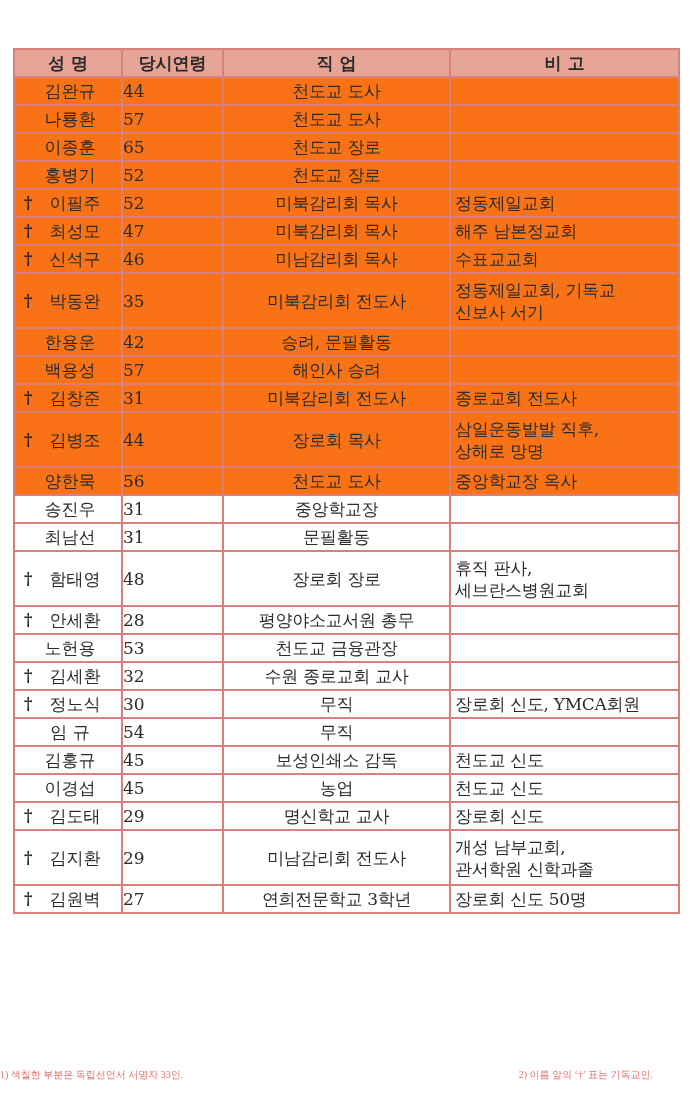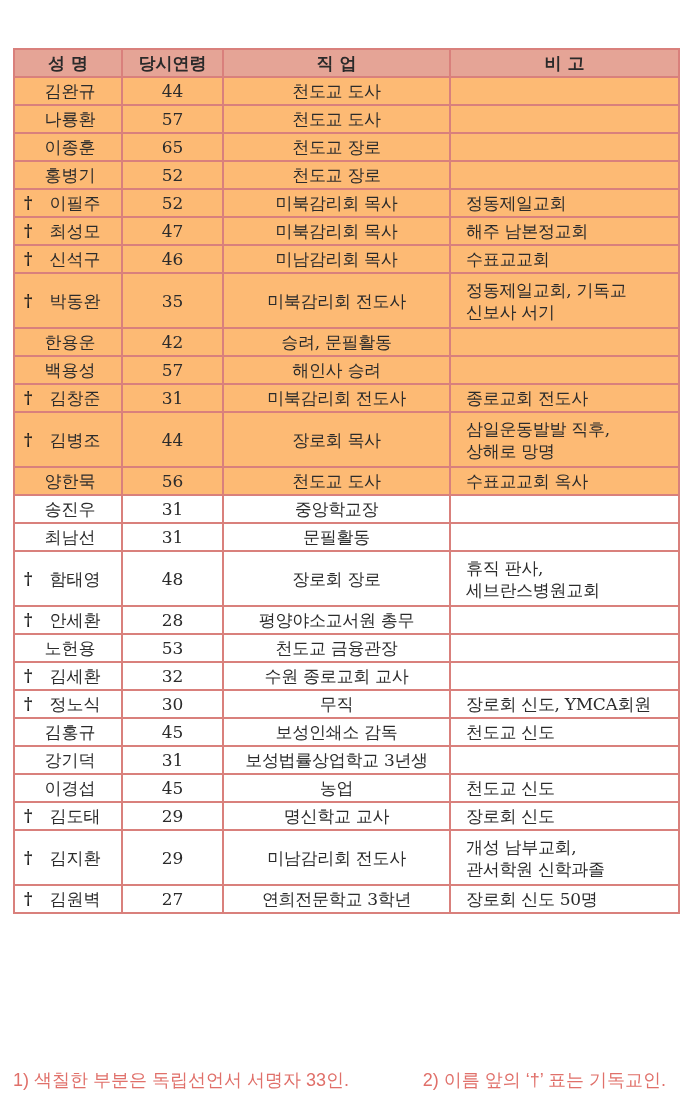--- a/index.html
+++ b/index.html
@@ -45,21 +45,21 @@
       font-size: 17px;
       color: #2a2a2a;
       text-align: center;
       letter-spacing: 0px;
     }
     tbody td {
       font-size: 17px;
       line-height: 22px;
       height: 26px;
     }
-    tbody tr.signer td { background: #fdba74; }
+    tbody tr.signer td { background: #f97316; }
     tbody tr.other td { background: #ffffff; }
     tbody tr.double td { height: 53px; }
     td.name {
       text-align: center;
       position: relative;
       white-space: nowrap;
     }
     td.name .cross {
       position: absolute;
       left: 9px;
@@ -67,36 +67,36 @@
       transform: translateY(-52%);
       font-weight: bold;
       font-size: 16px;
       color: #1e1e1e;
     }
     td.name .nm {
       display: inline-block;
       padding-left: 14px;
     }
     td.name.nocross .nm { padding-left: 4px; }
-    td.age { text-align: center; }
+    td.age { text-align: left; }
     td.job { text-align: center; white-space: nowrap; letter-spacing: -0.3px; }
     td.note {
       text-align: left;
-      padding-left: 15px;
+      padding-left: 4px;
       white-space: pre-line;
       letter-spacing: -0.3px;
     }
     .footnotes {
       position: absolute;
       top: 1068px;
-      left: 13px;
+      left: 0;
       width: 665px;
       height: 22px;
-      font-family: Liberation Sans, sans-serif;
-      font-size: 18px;
+      font-family: Liberation Serif, serif;
+      font-size: 10px;
       color: #e0706a;
     }
     .fn1 { position: absolute; left: 0; top: 0; }
     .fn2 { position: absolute; right: 12px; top: 0; }
   </style>
 </head>
 <body>
 
 <div class="table-wrap">
   <table>
@@ -186,21 +186,21 @@
           <td class="name"><span class="cross">†</span><span class="nm">김병조</span></td>
           <td class="age">44</td>
           <td class="job">장로회 목사</td>
           <td class="note">삼일운동발발 직후,
 상해로 망명</td>
         </tr>
         <tr class="signer">
           <td class="name nocross"><span class="nm">양한묵</span></td>
           <td class="age">56</td>
           <td class="job">천도교 도사</td>
-          <td class="note">수표교교회 옥사</td>
+          <td class="note">중앙학교장 옥사</td>
         </tr>
         <tr class="other">
           <td class="name nocross"><span class="nm">송진우</span></td>
           <td class="age">31</td>
           <td class="job">중앙학교장</td>
           <td class="note"></td>
         </tr>
         <tr class="other">
           <td class="name nocross"><span class="nm">최남선</span></td>
           <td class="age">31</td>
@@ -232,30 +232,30 @@
           <td class="job">수원 종로교회 교사</td>
           <td class="note"></td>
         </tr>
         <tr class="other">
           <td class="name"><span class="cross">†</span><span class="nm">정노식</span></td>
           <td class="age">30</td>
           <td class="job">무직</td>
           <td class="note">장로회 신도, YMCA회원</td>
         </tr>
         <tr class="other">
+          <td class="name nocross"><span class="nm">임  규</span></td>
+          <td class="age">54</td>
+          <td class="job">무직</td>
+          <td class="note"></td>
+        </tr>
+        <tr class="other">
           <td class="name nocross"><span class="nm">김홍규</span></td>
           <td class="age">45</td>
           <td class="job">보성인쇄소 감독</td>
           <td class="note">천도교 신도</td>
-        </tr>
-        <tr class="other">
-          <td class="name nocross"><span class="nm">강기덕</span></td>
-          <td class="age">31</td>
-          <td class="job">보성법률상업학교 3년생</td>
-          <td class="note"></td>
         </tr>
         <tr class="other">
           <td class="name nocross"><span class="nm">이경섭</span></td>
           <td class="age">45</td>
           <td class="job">농업</td>
           <td class="note">천도교 신도</td>
         </tr>
         <tr class="other">
           <td class="name"><span class="cross">†</span><span class="nm">김도태</span></td>
           <td class="age">29</td>

